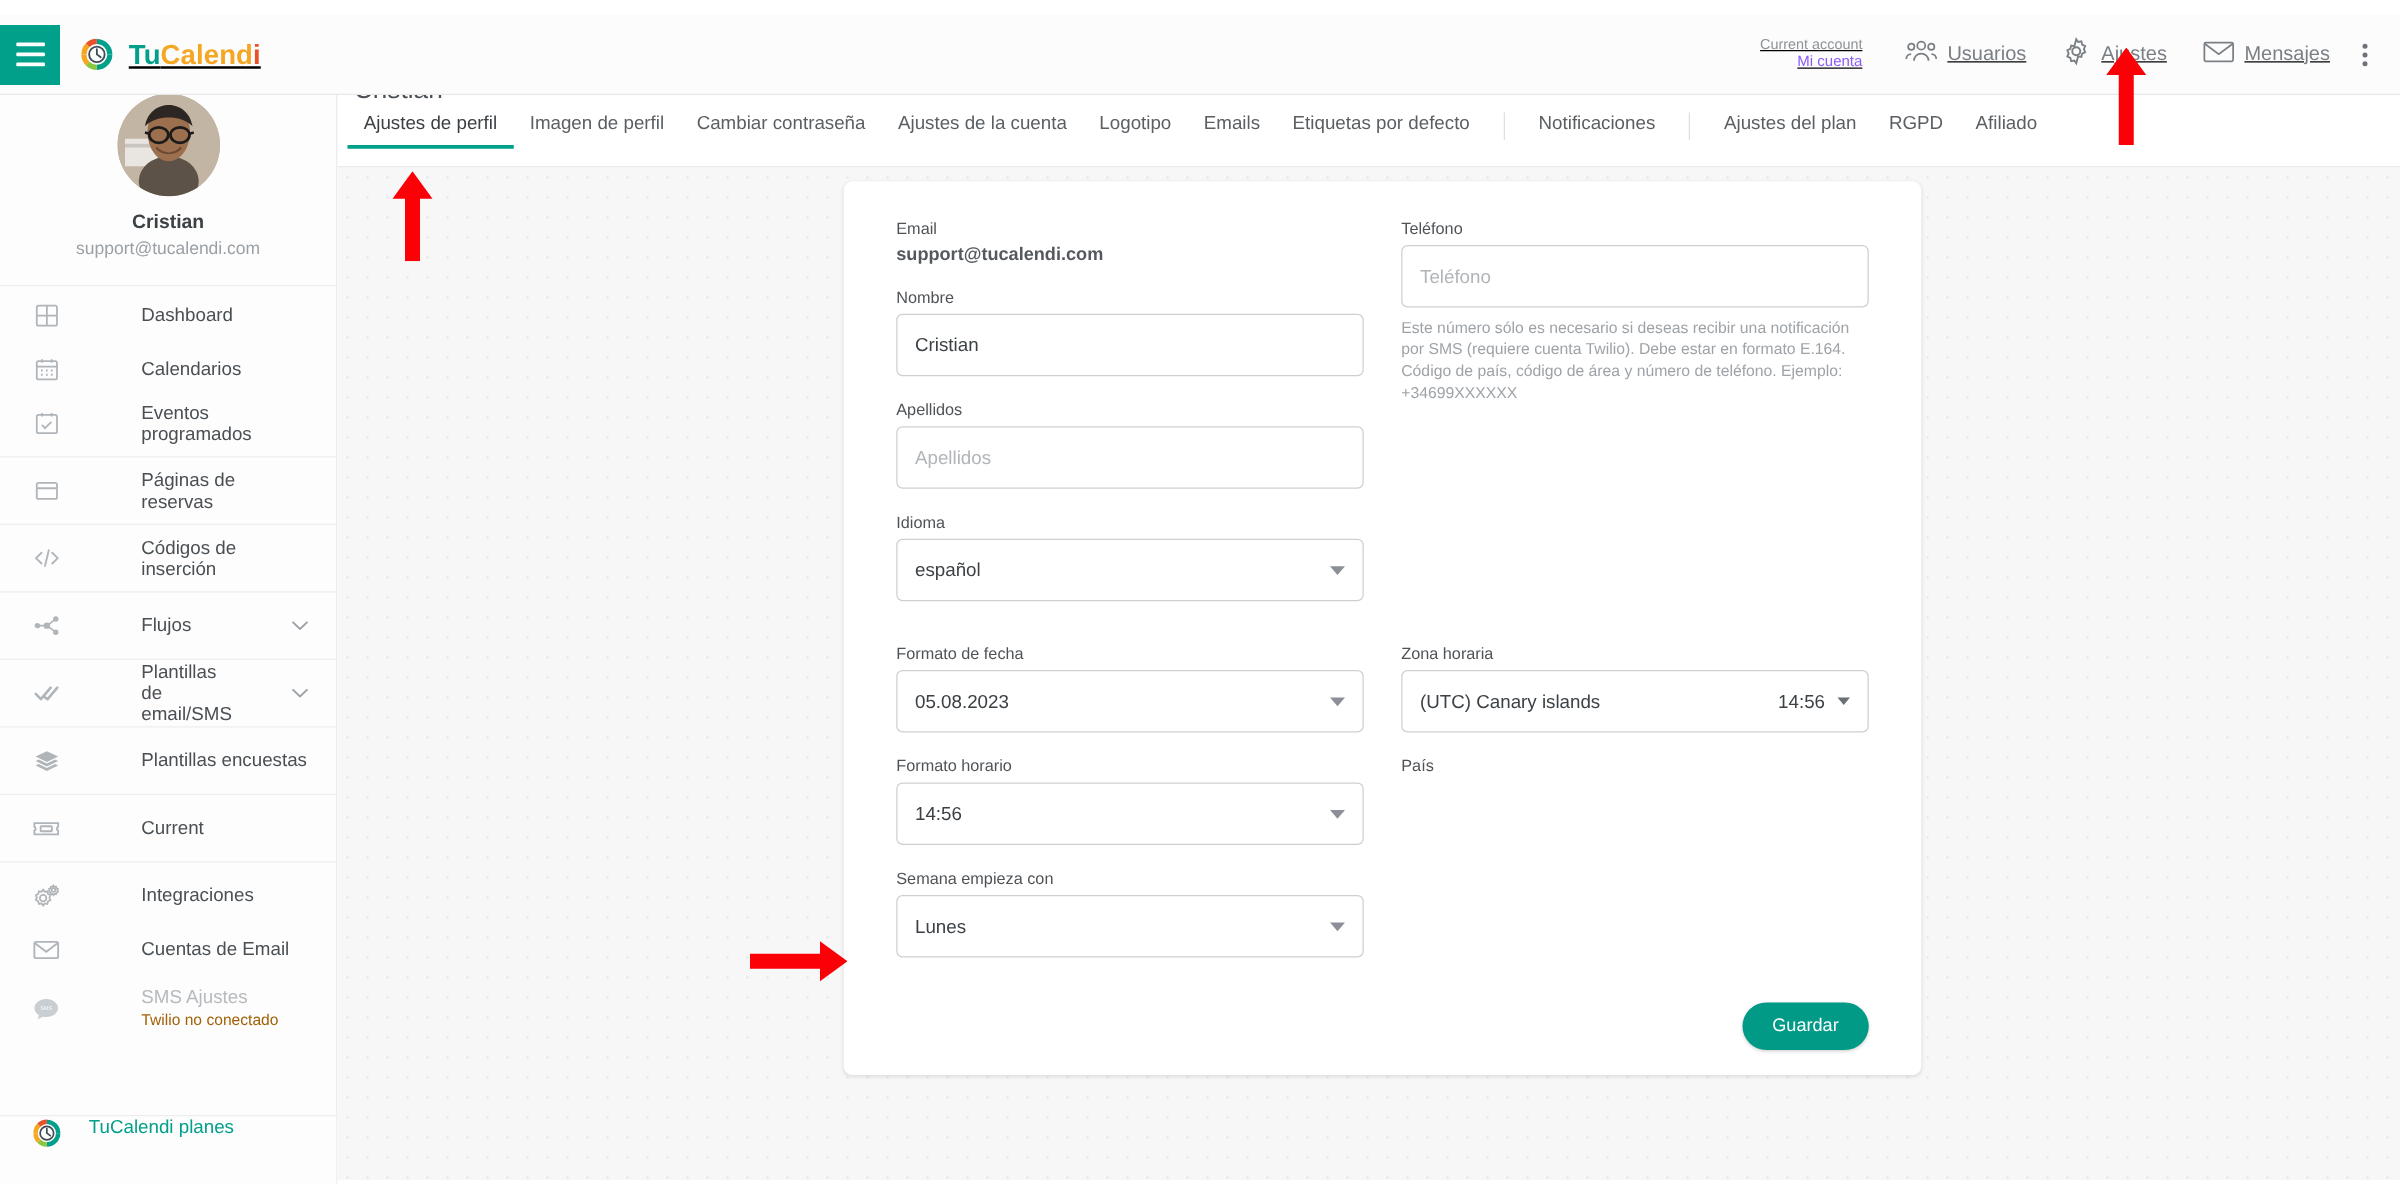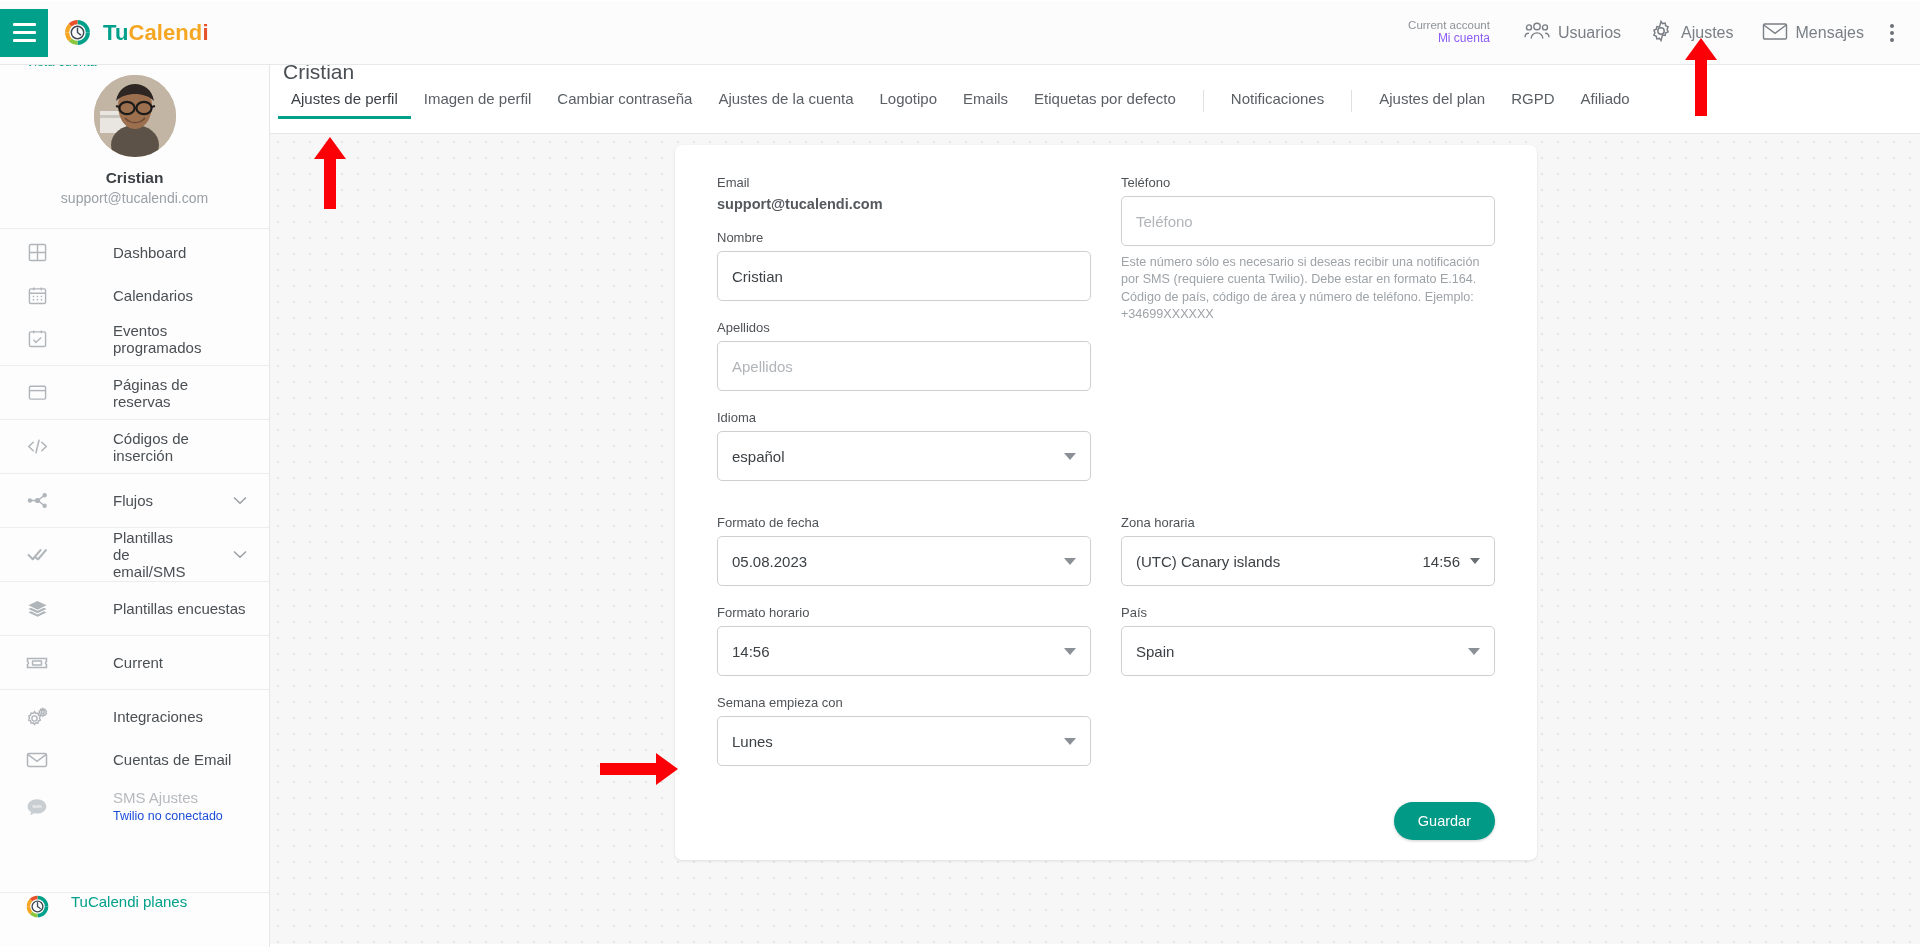--- a/index.html
+++ b/index.html
@@ -5,25 +5,26 @@
   * { box-sizing: border-box; margin: 0; padding: 0; }
   html, body {
     width: 1920px; height: 947px;
     font-family: "Liberation Sans", sans-serif;
     background: #ffffff;
     overflow: hidden;
   }
 
   
   .topbar {
-    position: absolute; top: 1px; left: 0; width: 1920px; height: 64px;
+    position: absolute; top: 12px; left: 0; width: 1920px; height: 64px;
     background: #fcfcfc;
     border-bottom: 1px solid #e8e8e8;
     display: flex; align-items: center;
     z-index: 30;
+    text-decoration: underline;
   }
   .burger {
     width: 48px; height: 48px; background: #00a08a;
     display: flex; align-items: center; justify-content: center;
     flex-direction: column; gap: 5px; cursor: pointer;
   }
   .burger span { display:block; width: 23px; height: 3px; background: #fff; border-radius: 1px; }
 
   .brand { display: flex; align-items: center; gap: 10px; margin-left: 14px; cursor: pointer; }
   .brand-logo { width: 31px; height: 31px; }
@@ -61,21 +62,21 @@
 
   .nav { padding-top: 2px; }
   .nav-item {
     display: flex; align-items: center; height: 43px; padding: 0 22px 0 24px;
     cursor: pointer; color: #4a4f54; font-size: 15px; position: relative; gap: 40px;
   }
   .nav-item.tall { height: 52px; align-items: center; }
   .nav-icon { width: 26px; height: 24px; margin-right: 23px; flex: 0 0 26px;
               display: flex; align-items: center; justify-content: center; color: #9ba0a5; }
   .nav-label-wrap { display: flex; flex-direction: column; line-height: 1.25; }
-  .nav-sub { font-size: 12.5px; color: #1d4ed8; margin-top: 1px; }
+  .nav-sub { font-size: 12.5px; color: #a16207; margin-top: 1px; }
   .nav-item.dim .nav-label, .nav-item.dim .nav-icon { color: #b6babe; }
   .nav-caret { margin-left: auto; color: #9ba0a5; font-size: 13px; }
   .nav-sep { height: 1px; background: #ededed; margin: 5px 0; }
 
   .plans {
     position: absolute; bottom: 0; left: 0; width: 270px; height: 55px;
     display: flex; align-items: flex-start; padding-left: 24px; gap: 20px;
     border-top: 1px solid #ededed; background: #fdfdfd; cursor: pointer;
   }
   .plans-text { color: #00a08a; font-size: 15px; }
@@ -511,24 +512,20 @@
               <span class="flabel">Zona horaria</span>
               <div class="fbox sel">
                 <span>(UTC) Canary islands</span>
                 <span class="tzval">14:56</span>
                 <span class="caret-sm"></span>
               </div>
             </div>
 
             <div class="fld" style="margin-top:19px">
               <span class="flabel">País</span>
-              <div class="fbox sel">
-                <span>Spain</span>
-                <span class="caret"></span>
-              </div>
             </div>
           </div>
         </div>
       </div>
 
       <div class="save-wrap">
         <button class="save-btn">Guardar</button>
       </div>
     </div>
   </div>

